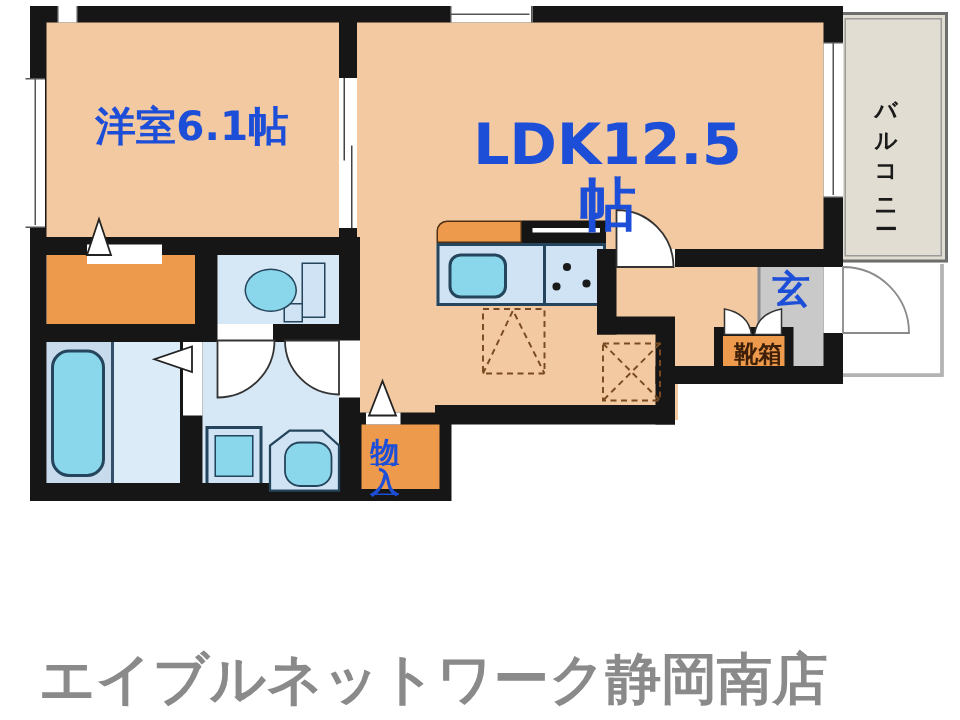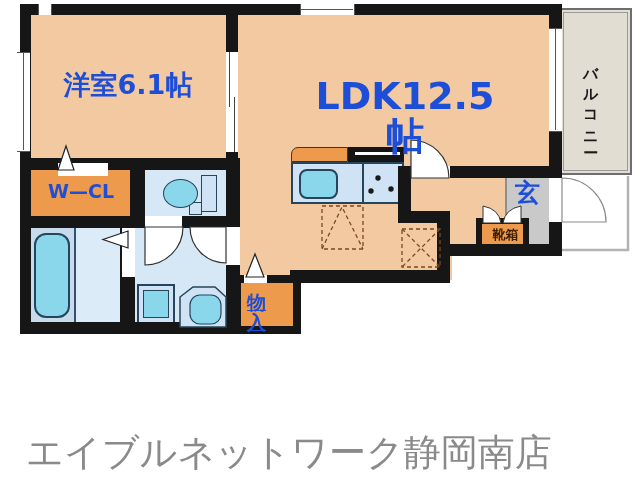--- a/index.html
+++ b/index.html
@@ -129,20 +129,19 @@
     </g>
 
     <g>
       <path d="M193,287 L215,287 L226,297 L226,327 L180,327 L180,297 Z" fill="#cfe3f4" stroke="#24455c" stroke-width="1.5"></path>
       <rect x="190" y="295" width="31" height="29" rx="10" fill="#8ad6ea" stroke="#24455c" stroke-width="1.2"></rect>
     </g>
   </svg>
 
   <div class="lbl" style="left:40px;top:71px;width:176px;font-size:27px;">洋室6.1帖</div>
   <div class="lbl" style="left:312px;top:77px;width:186px;font-size:38px;">LDK12.5帖</div>
-  <div class="lbl" style="left:36px;top:182px;width:90px;font-size:19px;">W—CL</div>
   <div class="lbl" style="left:582px;top:30px;height:145px;font-size:15px;writing-mode:vertical-rl;letter-spacing:5px;font-weight:bold;color:#1a1a1a;">バルコニー</div>
   <div class="lbl" style="left:506px;top:180px;width:43px;font-size:25px;">玄</div>
   <div class="lbl" style="left:241px;top:293px;width:31px;font-size:19px;text-decoration:underline;">物入</div>
-  <div class="lbl" style="left:482px;top:228px;width:47px;font-size:13px;color:#3d1f08;">靴箱</div>
+  <div class="lbl" style="left:482px;top:228px;width:47px;font-size:16px;color:#3d1f08;">靴箱</div>
 
-  <div class="abs" style="left:26px;top:428px;width:600px;font-size:37px;font-weight:normal;color:#8a8a8a;white-space:nowrap;">エイブルネットワーク静岡南店</div>
+  <div class="abs" style="left:26px;top:428px;width:600px;font-size:37px;font-weight:bold;color:#8a8a8a;white-space:nowrap;">エイブルネットワーク静岡南店</div>
 </div>
 
 </body></html>

